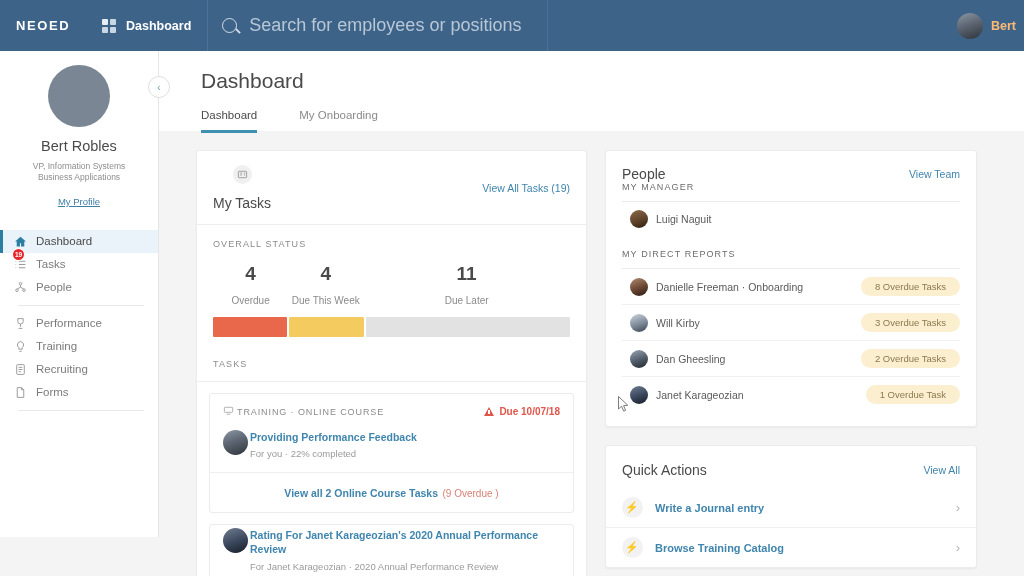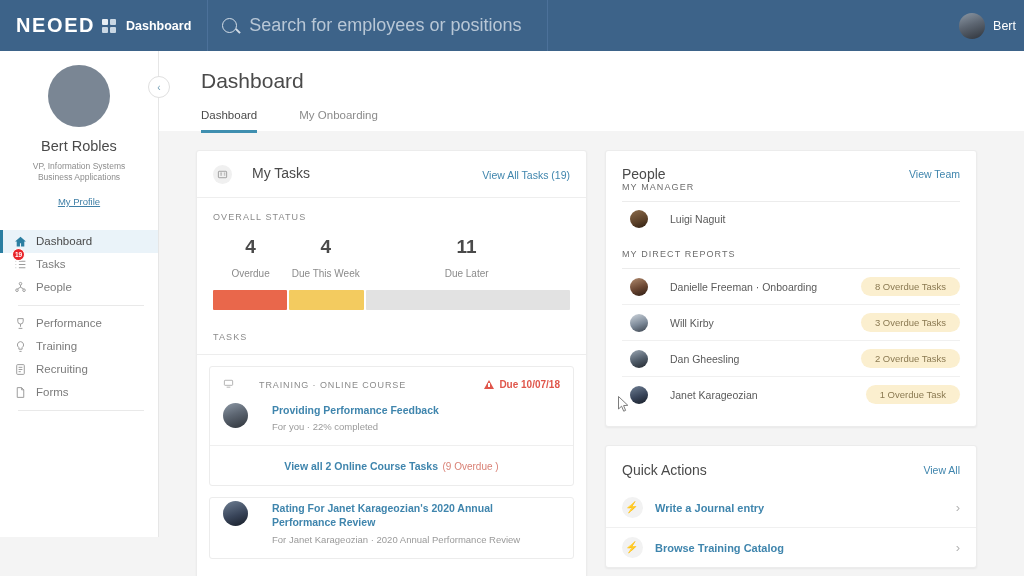--- a/index.html
+++ b/index.html
@@ -11,21 +11,21 @@
   }
   #app { position: relative; width: 1024px; height: 576px; background: #f4f4f4; }
 
   
   .topbar {
     position: absolute; top: 0; left: 0; width: 1024px; height: 51px;
     background: #3d6389; display: flex; align-items: center;
   }
   .brand {
     width: 90px; padding-left: 16px; color: #ffffff;
-    font-size: 20px; font-weight: bold; letter-spacing: 1.6px;
+    font-size: 13px; font-weight: bold; letter-spacing: 1.6px;
   }
   .topnav-item {
     display: flex; align-items: center; gap: 10px;
     height: 51px; padding: 0 16px 0 12px;
     border-right: 1px solid #4c719a;
     color: #ffffff; font-size: 12.5px; font-weight: bold;
     cursor: pointer;
   }
   .grid-icon { display: grid; grid-template-columns: 6px 6px; grid-template-rows: 6px 6px; gap: 2px; }
   .grid-icon i { background: #c9d7e4; display: block; border-radius: 1px; }
@@ -39,21 +39,21 @@
   .search-ic::after { content:""; position:absolute; width:6px; height:1.8px; background:#d3dde7; transform: rotate(45deg); right:-5px; bottom:0px; }
   .search-input {
     background: transparent; border: none; outline: none;
     color: #cdd9e5; font-size: 18px; width: 100%;
     font-family: "Liberation Sans", sans-serif;
   }
   .search-input::placeholder { color: #b8c7d6; }
   .topbar-spacer { flex: 1; }
   .topuser { display: flex; align-items: center; gap: 8px; padding-right: 8px; cursor: pointer; }
   .topuser .av { width: 26px; height: 26px; border-radius: 50%; overflow: hidden; flex: 0 0 auto; }
-  .topuser .name { color: #ffffff; font-size: 12.5px; font-weight: normal; }
+  .topuser .name { color: #fdba74; font-size: 12.5px; font-weight: bold; }
 
   
   .sidebar {
     position: absolute; top: 51px; left: 0; width: 159px; height: 486px;
     background: #ffffff; border-right: 1px solid #e6e6e6;
   }
   .profile { padding: 14px 10px 10px; text-align: center; }
   .profile .photo {
     width: 62px; height: 62px; border-radius: 50%; margin: 0 auto 11px;
     overflow: hidden; background: #7a8694;
@@ -107,21 +107,21 @@
   .col-right { width: 372px; flex: 0 0 372px; }
 
   .card {
     background: #ffffff; border: 1px solid #ececec; border-radius: 3px;
     box-shadow: 0 1px 2px rgba(0,0,0,.05);
   }
   .card-head {
     display: flex; align-items: center; justify-content: space-between;
     padding: 14px 16px 13px; border-bottom: 1px solid #eeeeee;
   }
-  .card-head-l { display: flex; gap: 20px; }
+  .card-head-l { display: flex; align-items: center; gap: 11px; flex-direction: column; }
   .card-title { font-size: 14px; color: #4a4a4a; }
   .card-link { font-size: 10.5px; color: #3f85ad; cursor: pointer; }
   .round-ic {
     width: 19px; height: 19px; border-radius: 50%; background: #f0f0f0;
     display: flex; align-items: center; justify-content: center; color: #9a9a9a;
   }
 
   .sec-label { font-size: 9px; letter-spacing: 1.1px; color: #8b8b8b; }
 
   .status-wrap { padding: 14px 16px 0; }
@@ -137,40 +137,40 @@
   .tasks-body { padding: 11px 12px 12px; }
 
   .task-card {
     border: 1px solid #ececec; border-radius: 3px; background: #fff;
     margin-bottom: 11px;
   }
   .task-top {
     display: flex; align-items: center; justify-content: space-between;
     padding: 11px 13px 9px;
   }
-  .task-cat { display: flex; align-items: center; gap: 25px; font-size: 9px; letter-spacing: .9px; color: #8b8b8b; }
+  .task-cat { display: flex; align-items: center; gap: 3px; font-size: 9px; letter-spacing: .9px; color: #8b8b8b; }
   .task-due { display: flex; align-items: center; gap: 5px; font-size: 10px; color: #e0564b; font-weight: bold; }
   .warn-tri { width: 0; height: 0; border-left: 5px solid transparent; border-right: 5px solid transparent; border-bottom: 9px solid #e0564b; position: relative; }
   .warn-tri::after { content:""; position:absolute; left:-1px; top:3px; width:2px; height:4px; background:#fff; }
-  .task-main { display: flex; gap: 24px; padding: 3px 13px 13px; align-items: flex-start; }
+  .task-main { display: flex; gap: 2px; padding: 3px 13px 13px; align-items: flex-start; }
   .task-av { width: 25px; height: 25px; border-radius: 50%; overflow: hidden; flex: 0 0 auto; }
   .task-name { font-size: 10.5px; color: #3f85ad; font-weight: bold; line-height: 1.35; cursor: pointer; }
   .task-sub { font-size: 9.5px; color: #9a9a9a; margin-top: 4px; }
   .task-foot { border-top: 1px solid #efefef; text-align: center; padding: 10px 0 11px; }
   .task-foot .l1 { font-size: 10.5px; color: #3f85ad; font-weight: bold; cursor: pointer; }
   .task-foot .l2 { font-size: 10px; color: #d98075; }
 
   
   .people-body { padding: 15px 16px 14px; }
   .people-sub { font-size: 9px; letter-spacing: 1.1px; color: #6d6d6d; }
   .person-row {
     display: flex; align-items: center; justify-content: space-between;
     padding: 8px 0 8px 8px; border-bottom: 1px solid #f0f0f0;
   }
-  .person-left { display: flex; align-items: center; gap: 22px; }
+  .person-left { display: flex; align-items: center; gap: 8px; }
   .person-av { width: 18px; height: 18px; border-radius: 50%; overflow: hidden; flex: 0 0 auto; }
   .person-name { font-size: 10.5px; color: #5a5a5a; }
   .pill {
     background: #fbefcf; color: #8b7a52; font-size: 9.5px;
     padding: 4px 14px; border-radius: 10px; white-space: nowrap;
   }
   .top-rule { height: 1px; background: #ececec; margin-top: 9px; }
 
   .qa-head { display: flex; align-items: center; justify-content: space-between; padding: 16px 16px 10px; }
   .qa-row {

